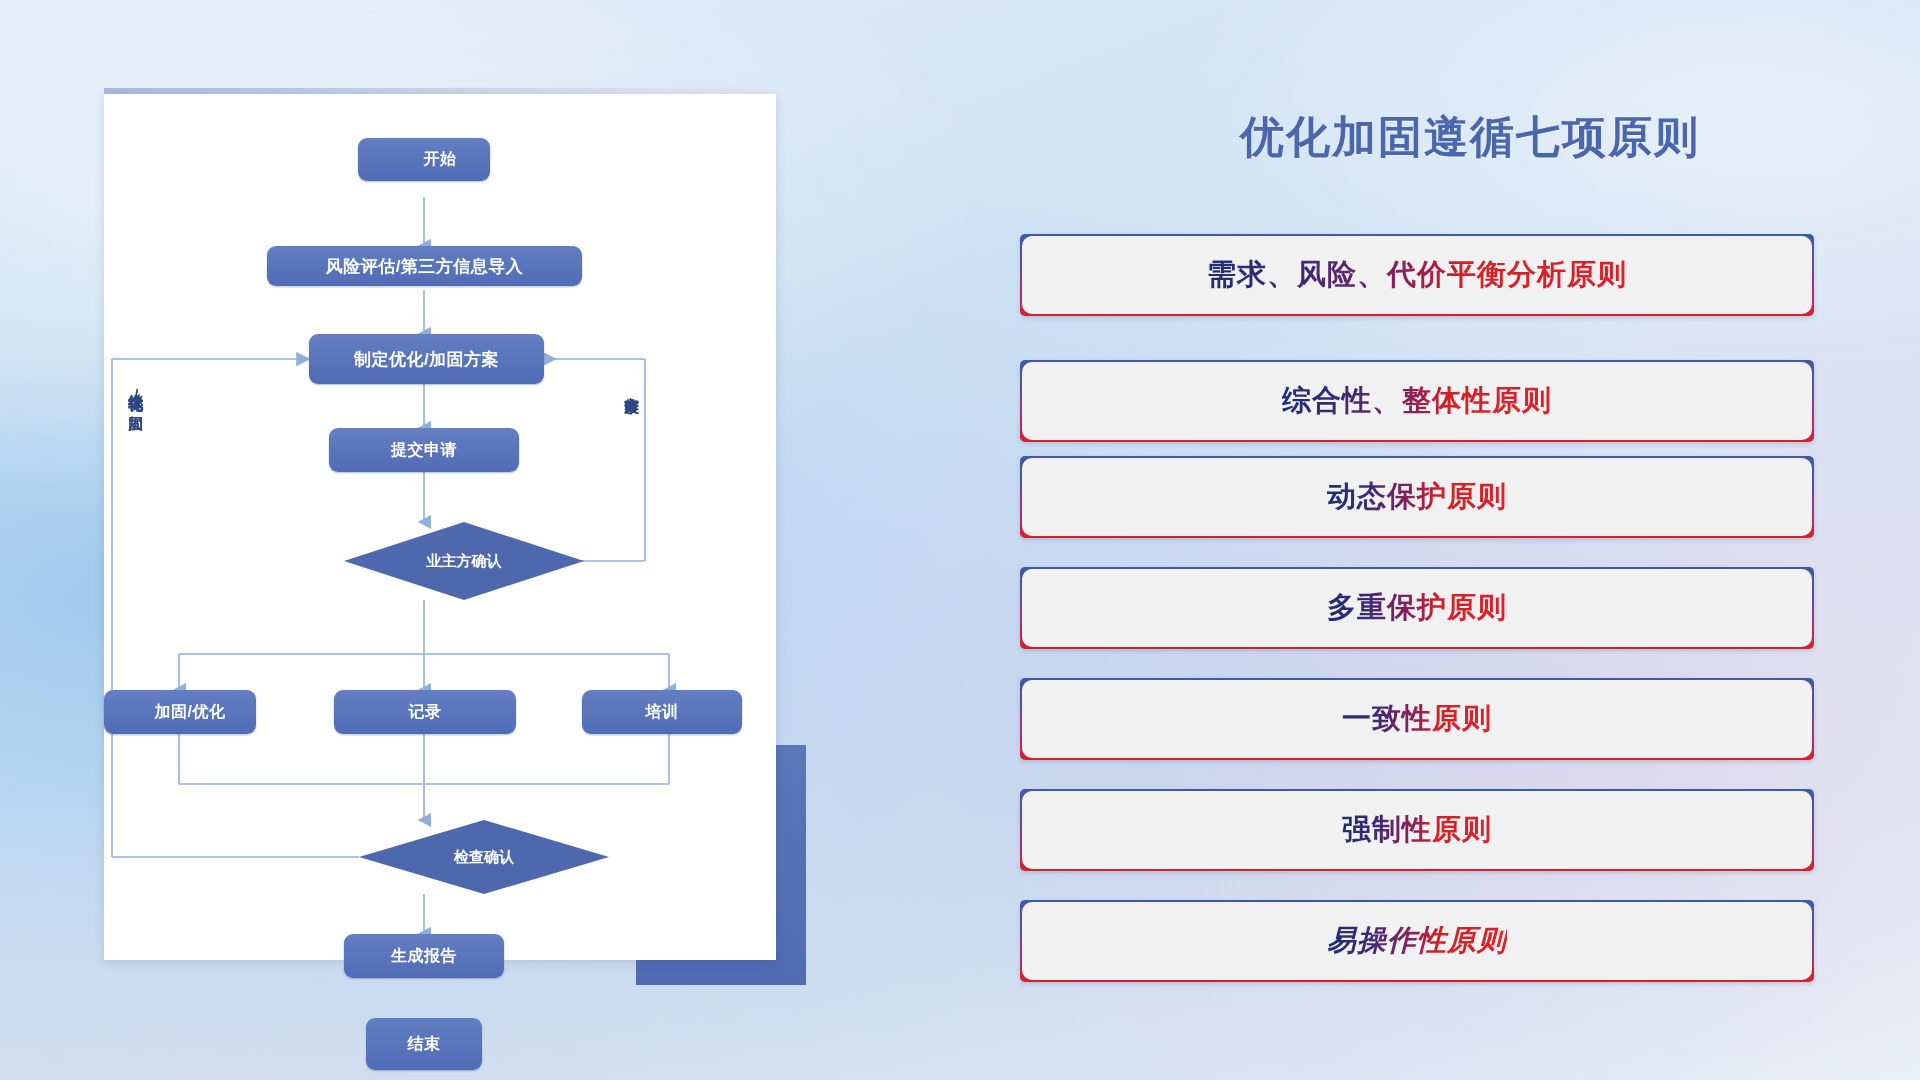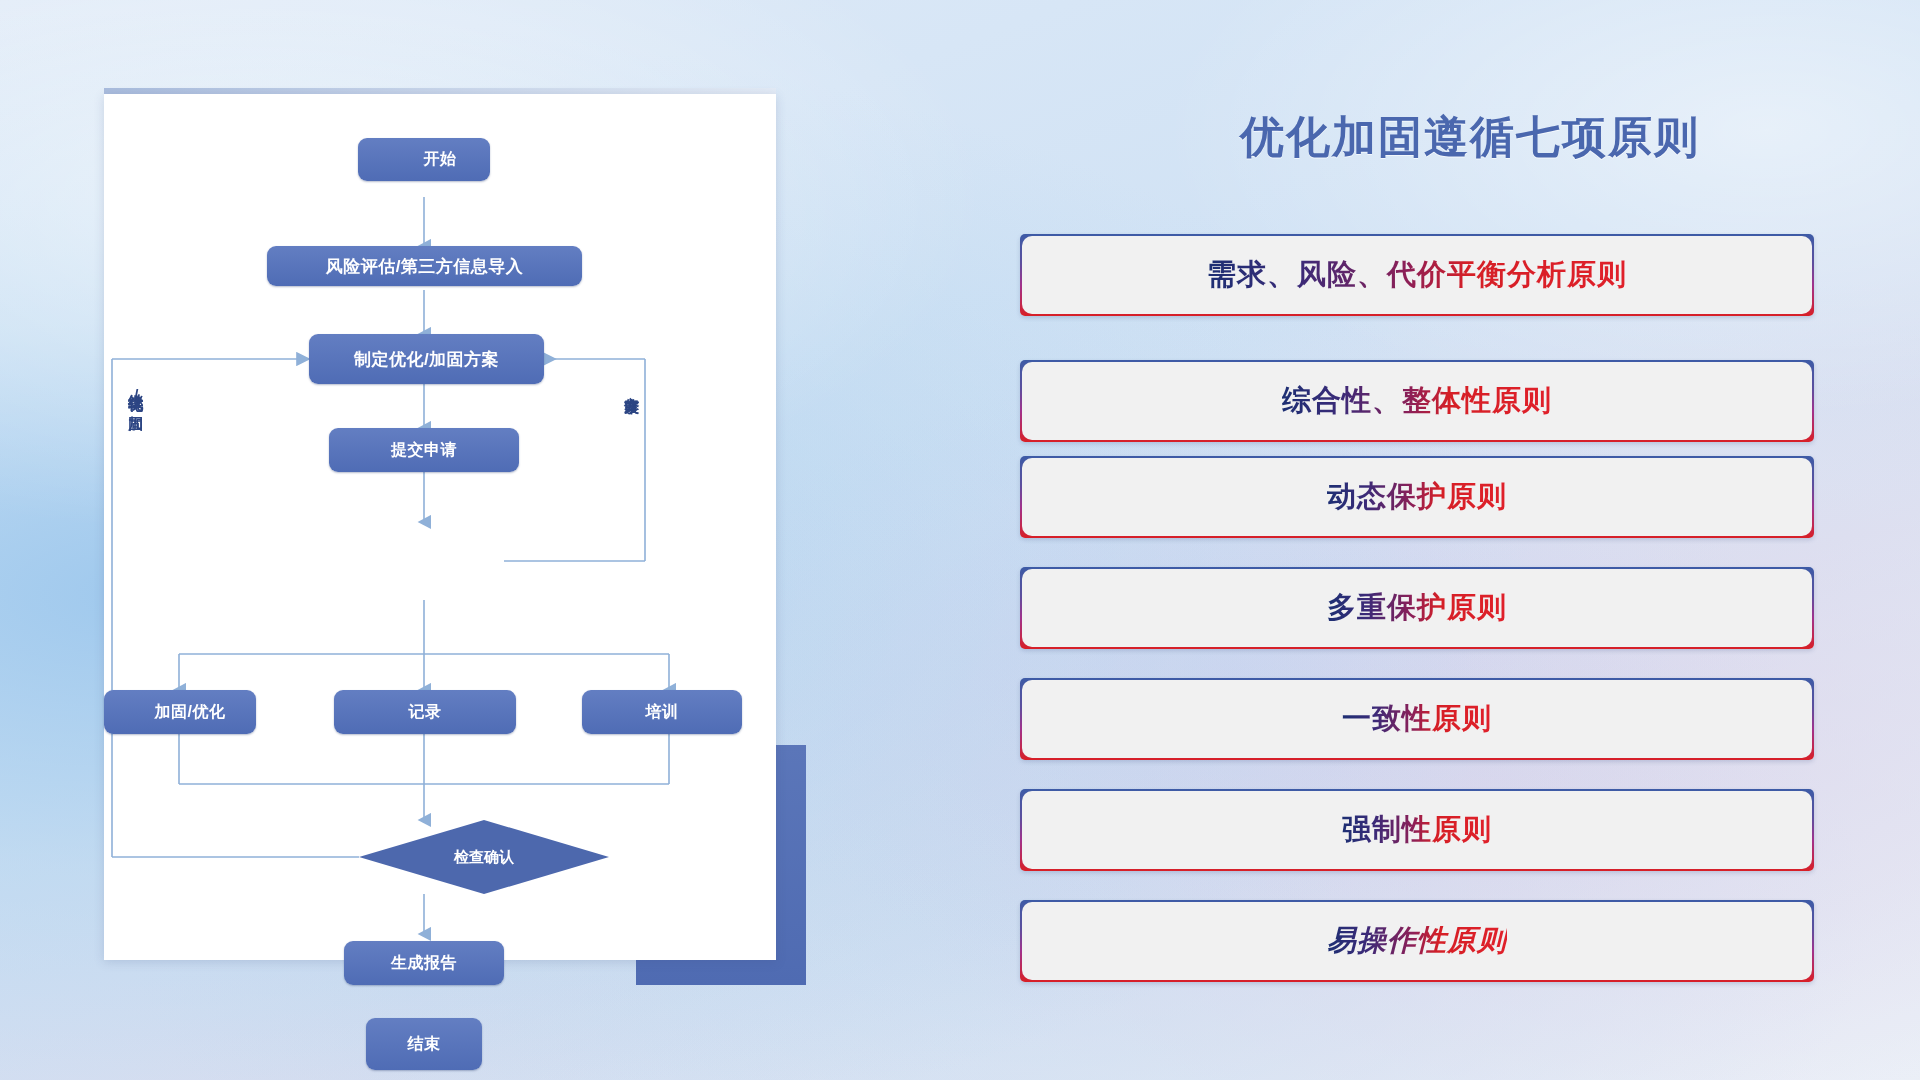--- a/index.html
+++ b/index.html
@@ -126,30 +126,31 @@
     </svg>
 
     <div class="node sm" style="left:254px;top:44px;width:132px;height:43px;padding-left:32px;">开始</div>
 
     <div class="node md" style="left:163px;top:152px;width:315px;height:40px;">风险评估/第三方信息导入</div>
 
     <div class="node md" style="left:205px;top:240px;width:235px;height:50px;">制定优化/加固方案</div>
 
     <div class="node sm" style="left:225px;top:334px;width:190px;height:44px;">提交申请</div>
 
+    <div class="diamond" style="left:240px;top:428px;width:240px;height:78px;">业主方确认</div>
 
     <div class="node sm" style="left:0px;top:596px;width:152px;height:44px;padding-left:20px;">加固/优化</div>
 
     <div class="node sm" style="left:230px;top:596px;width:182px;height:44px;">记录</div>
 
     <div class="node sm" style="left:478px;top:596px;width:160px;height:44px;">培训</div>
 
     <div class="diamond" style="left:255px;top:726px;width:250px;height:74px;">检查确认</div>
 
-    <div class="node sm" style="left:240px;top:840px;width:160px;height:44px;margin-top:7px;">生成报告</div>
+    <div class="node sm" style="left:240px;top:840px;width:160px;height:44px;">生成报告</div>
 
     <div class="node sm" style="left:262px;top:924px;width:116px;height:52px;">结束</div>
 
     <div class="vcap" style="left:24px;top:288px;">继续优化/加固</div>
 
     <div class="vcap" style="left:520px;top:290px;">方案修改</div>
   </div>
 </div>
 
 <div id="panel">

